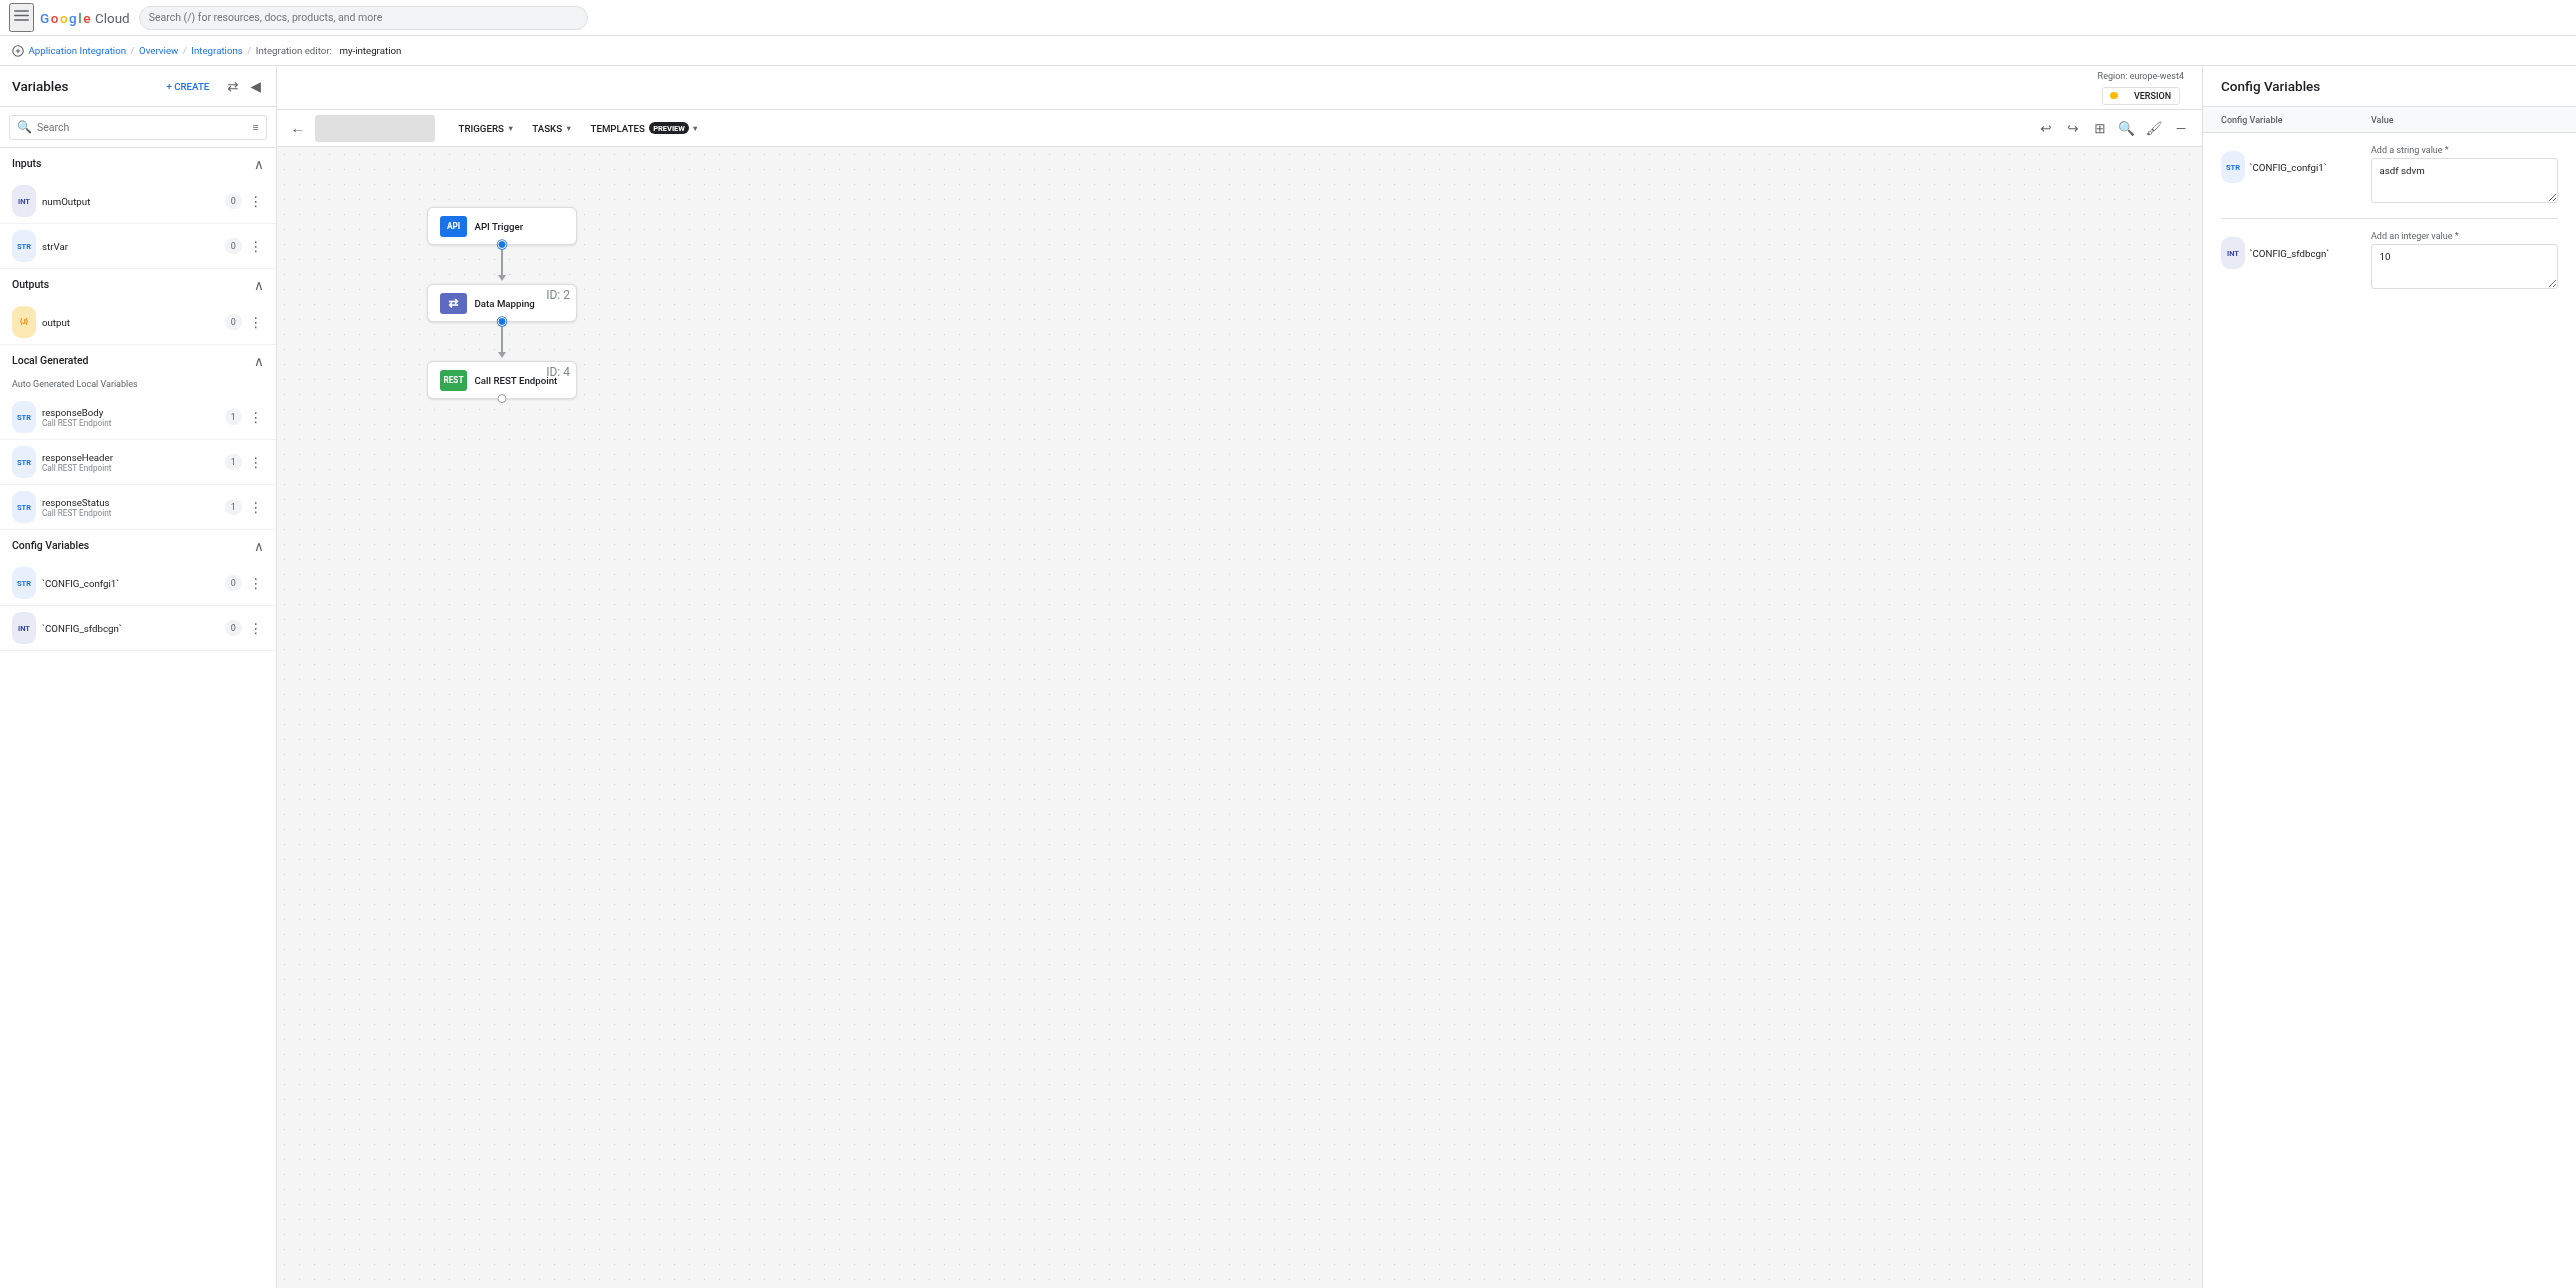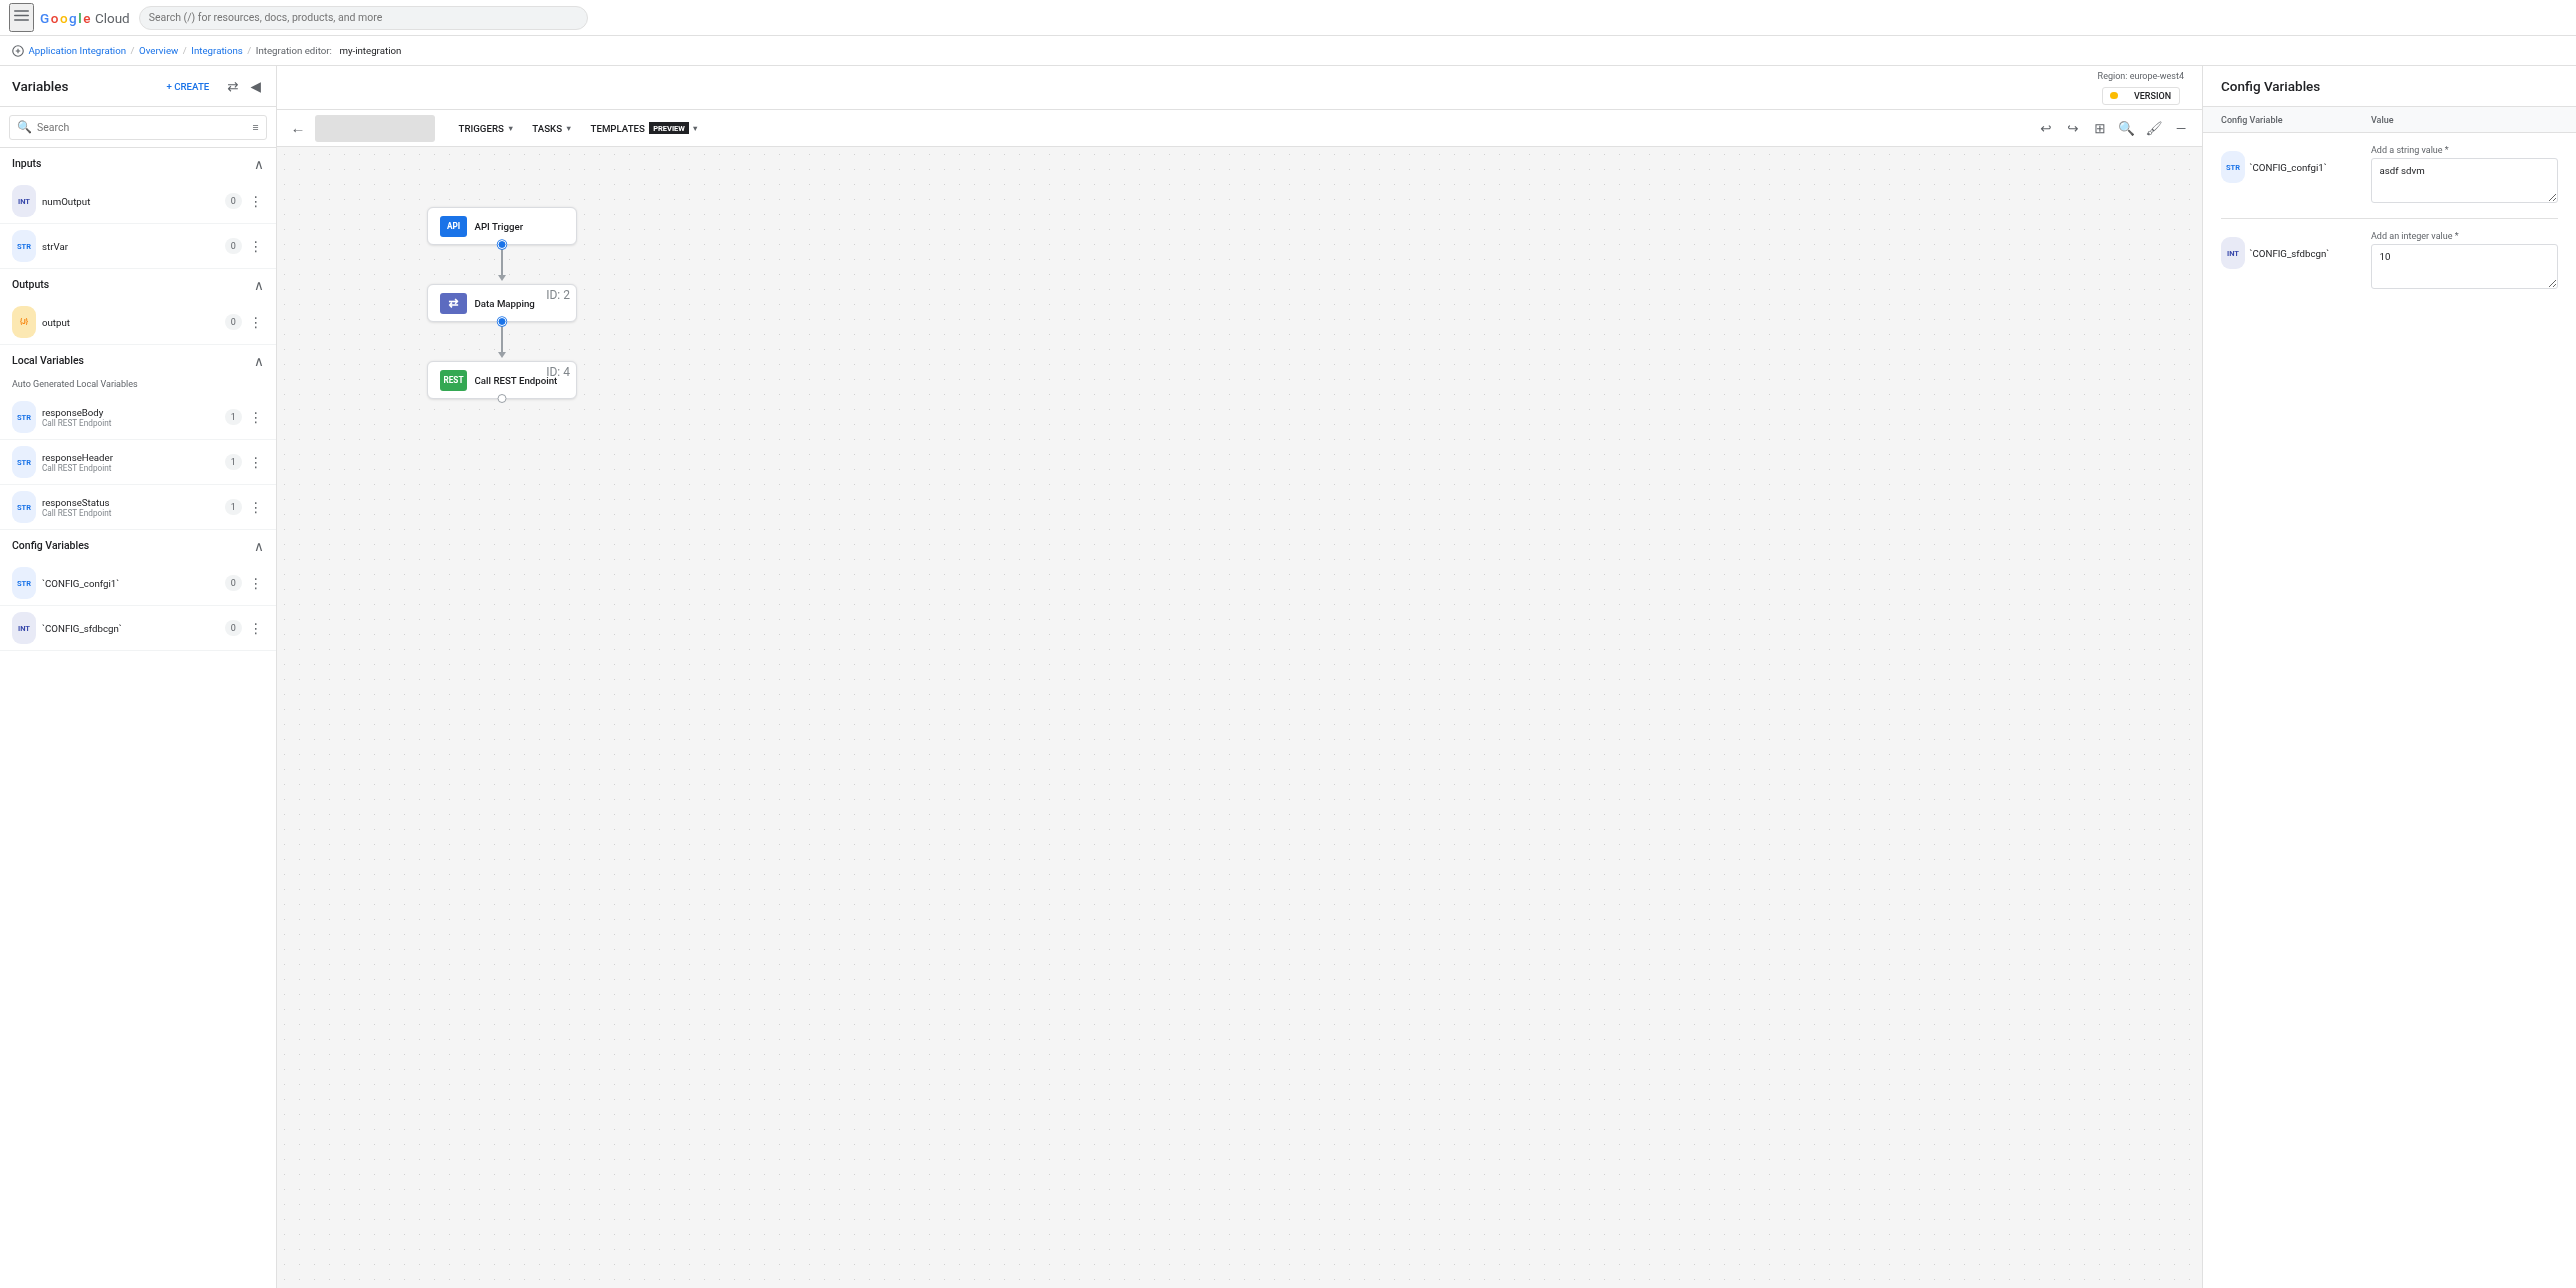--- a/index.html
+++ b/index.html
@@ -169,21 +169,21 @@
       gap: 3px; background: white; flex-shrink: 0;
     }
     .ctb-btn {
       display: flex; align-items: center; gap: 3px; padding: 4.5px 7.5px;
       color: #202124; font-size: 9.7px; font-weight: 500; cursor: pointer;
       border: none; background: none; border-radius: 3px;
     }
     .ctb-btn .caret { font-size: 7.5px; color: #5f6368; }
     .preview-badge {
       background: #202124; color: white; font-size: 7.5px; font-weight: 700;
-      padding: 1.5px 3.7px; border-radius: 0; margin-left: 1.5px;
+      padding: 1.5px 3.7px; border-radius: 6px; margin-left: 1.5px;
     }
     .ctb-icon-btn {
       width: 24px; height: 24px; display: flex; align-items: center; justify-content: center;
       cursor: pointer; border: none; background: none; border-radius: 3px; color: #5f6368; font-size: 13.5px;
     }
 
     
     .canvas-area { flex: 1; display: flex; flex-direction: column; overflow: hidden; }
   </style>
 </head>
@@ -272,21 +272,21 @@
         <span class="chevron">∧</span>
       </div>
       <div class="var-item">
         <span class="type-badge json" style="background:#fce8b2;color:#f57c00;font-size:6.7px;">{J}</span>
         <span class="var-name">output</span>
         <span class="var-count">0</span>
         <span class="var-menu">⋮</span>
       </div>
 
       <div class="section-header">
-        <span class="section-title">Local Variables</span>
+        <span class="section-title">Local Generated</span>
         <span class="chevron">∧</span>
       </div>
       <div style="padding: 3px 12px 6px; font-size:9px; color:#5f6368;">Auto Generated Local Variables</div>
       <div class="var-item">
         <span class="type-badge str">STR</span>
         <div style="flex:1;">
           <div class="var-name">responseBody</div>
           <div class="var-sub">Call REST Endpoint</div>
         </div>
         <span class="var-count">1</span>

